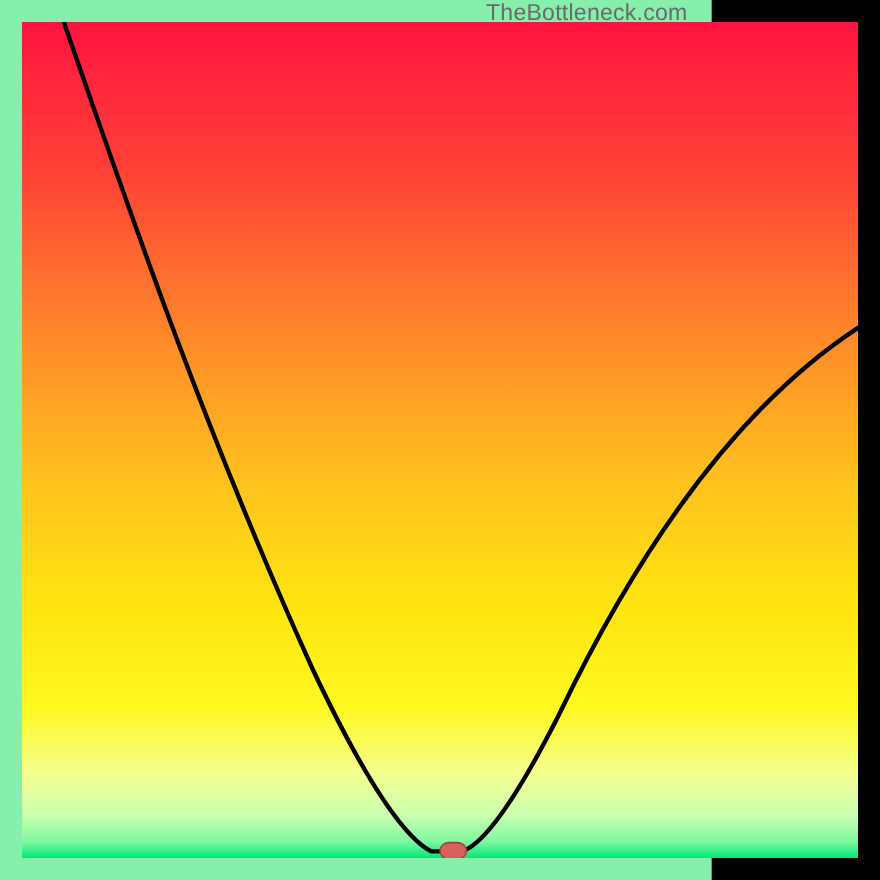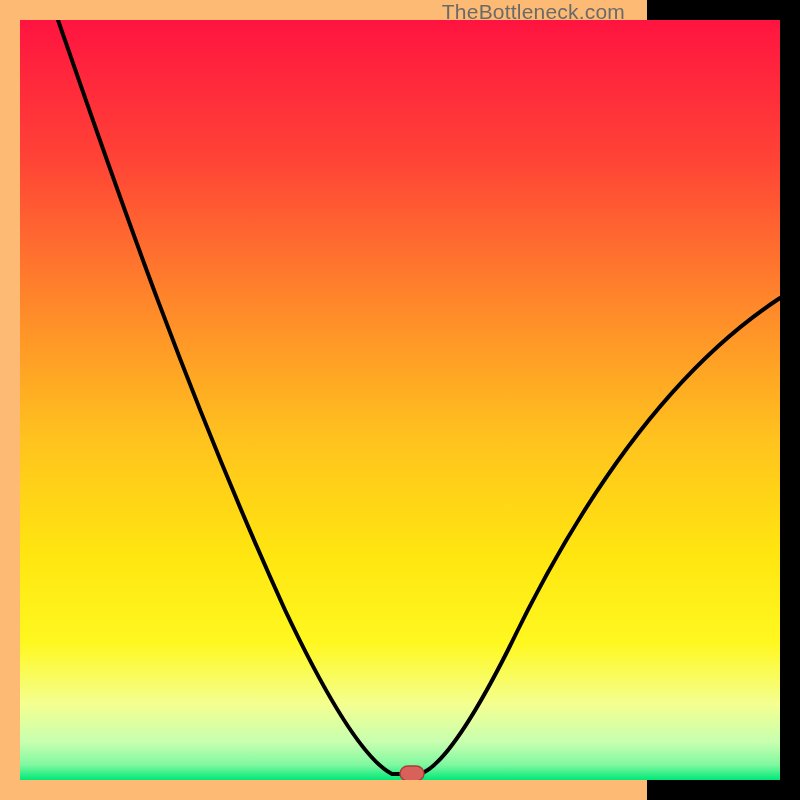--- a/index.html
+++ b/index.html
@@ -9,21 +9,21 @@
     height: 800px;
     background: #000;
     overflow: hidden;
   }
   .frame {
     position: absolute;
     left: 0;
     top: 0;
     width: 647px;
     height: 800px;
-    background: #fdba74;
+    background: #86efac;
   }
   .plot {
     position: absolute;
     left: 20px;
     top: 20px;
     width: 760px;
     height: 760px;
     overflow: hidden;
   }
   .watermark {

